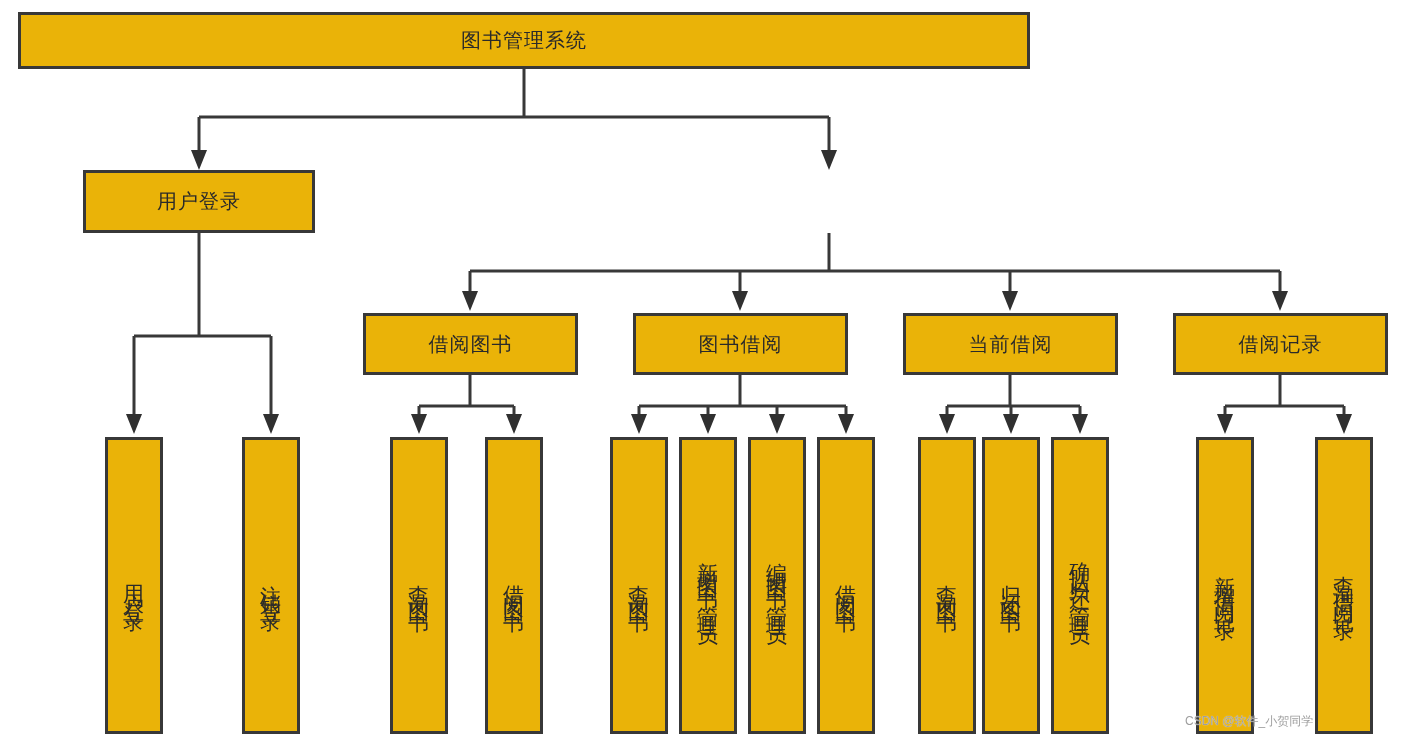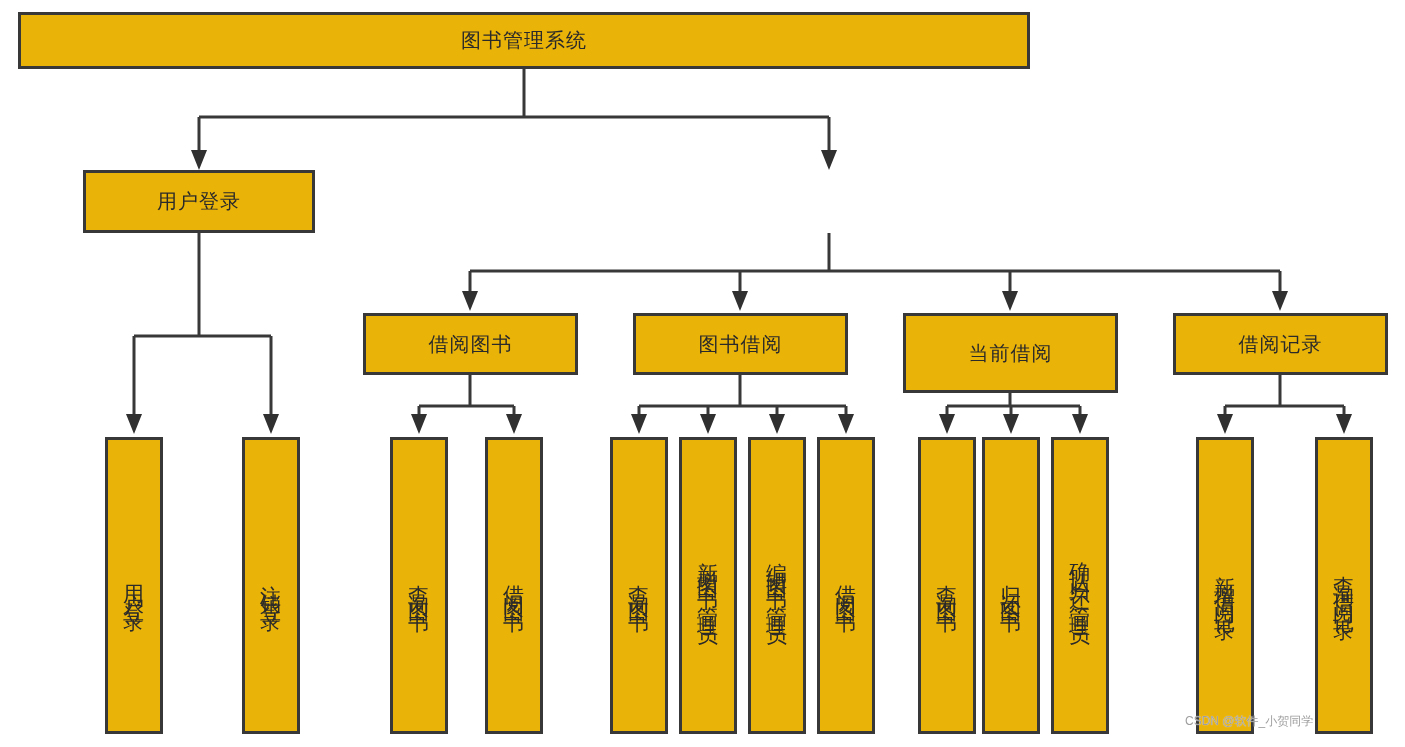--- a/index.html
+++ b/index.html
@@ -98,21 +98,21 @@
   <div class="box hbox" style="left:83px;top:170px;width:232px;height:63px">
     <span>用户登录</span>
   </div>
 
   <div class="box hbox" style="left:363px;top:313px;width:215px;height:62px">
     <span>借阅图书</span>
   </div>
   <div class="box hbox" style="left:633px;top:313px;width:215px;height:62px">
     <span>图书借阅</span>
   </div>
-  <div class="box hbox" style="left:903px;top:313px;width:215px;height:80px">
+  <div class="box hbox" style="left:903px;top:313px;width:215px;height:62px">
     <span>当前借阅</span>
   </div>
   <div class="box hbox" style="left:1173px;top:313px;width:215px;height:62px">
     <span>借阅记录</span>
   </div>
 
   <div class="box leaf" style="left:105px;top:437px;width:58px;height:297px">
     <span>用户登录</span>
   </div>
   <div class="box leaf" style="left:242px;top:437px;width:58px;height:297px">

